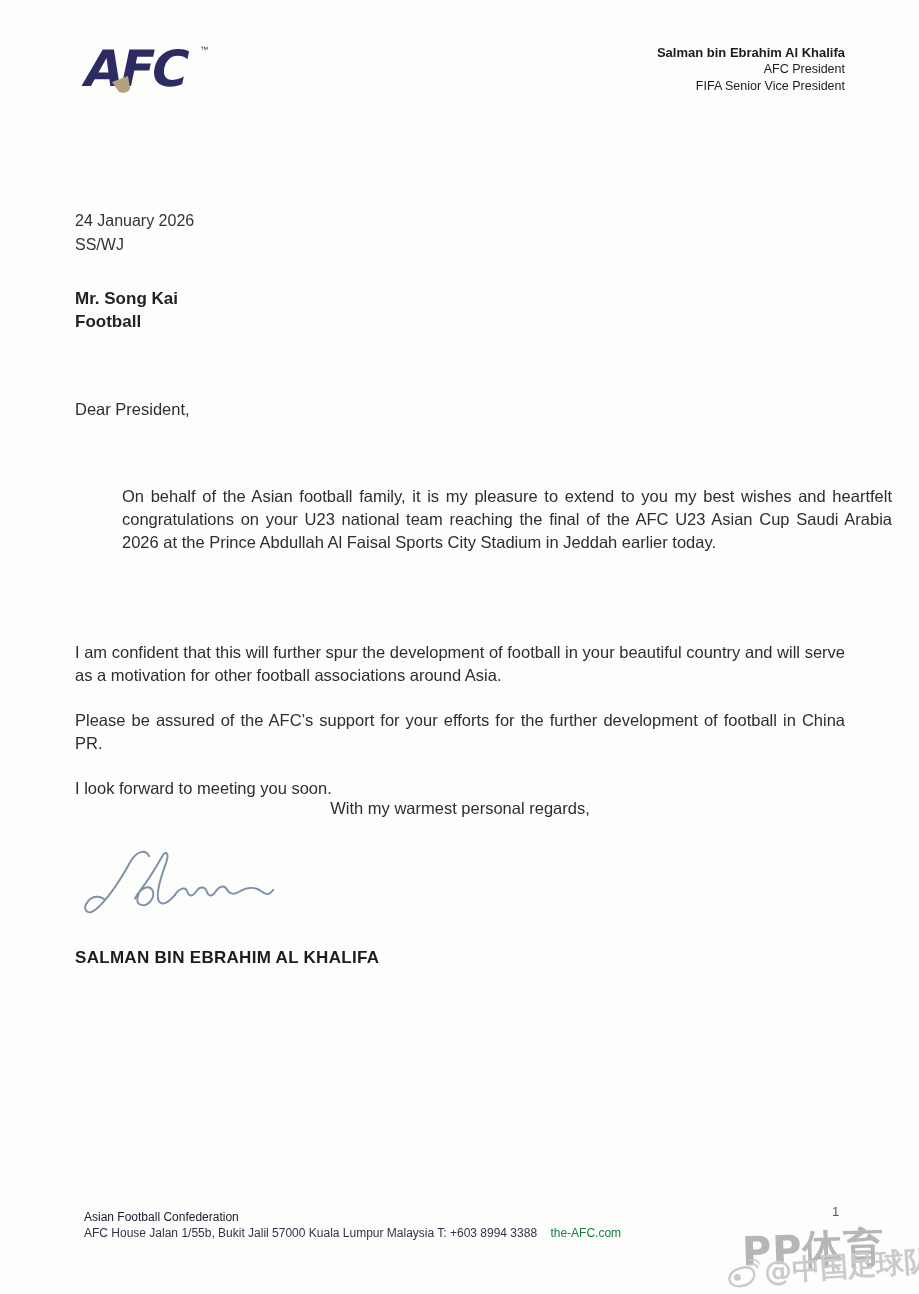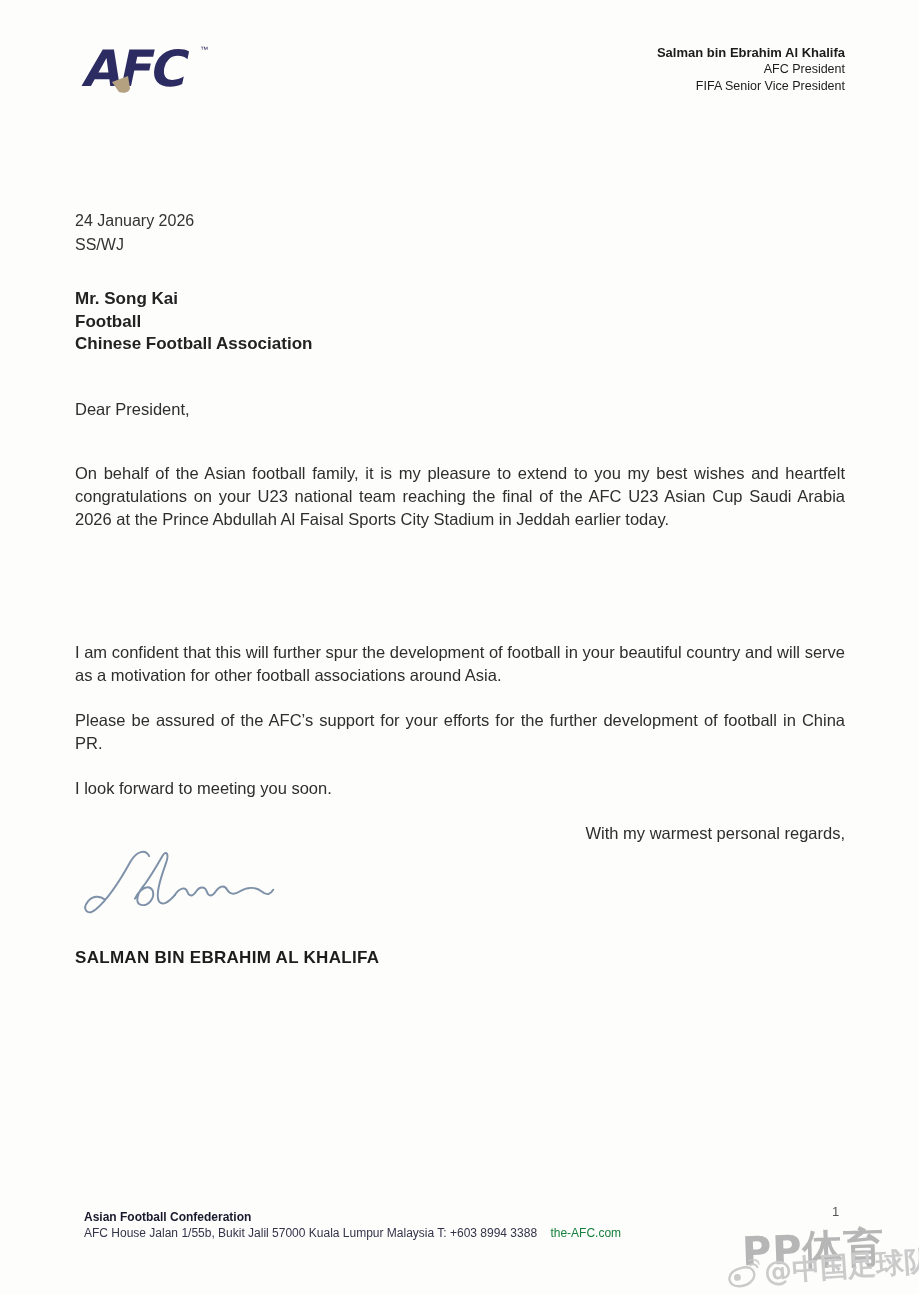--- a/index.html
+++ b/index.html
@@ -70,26 +70,26 @@
   }
   .para {
     position: absolute;
     left: 75px;
     width: 770px;
     font-size: 16.5px;
     line-height: 23px;
     text-align: justify;
     color: #2e2e2e;
   }
-  .p1 { top: 445px; }
+  .p1 { top: 468px; margin-left: 47px; }
   .p2 { top: 533px; }
   .p3 { top: 624px; }
   .p4 { top: 692px; }
   .p5 { top: 760px; text-align: left; }
-  .closing { top: 805px; text-align: right; }
+  .closing { top: 780px; text-align: center; }
 
   
   .signature-svg {
     position: absolute;
     left: 80px;
     top: 843px;
     width: 195px;
     height: 90px;
   }
   .signer-name {
@@ -105,21 +105,21 @@
   
   .footer {
     position: absolute;
     left: 84px;
     top: 1209px;
     font-size: 12px;
     line-height: 16px;
     color: #33334a;
   }
   .footer .org {
-    font-weight: bold;
+    font-weight: normal;
     color: #19192e;
   }
   .footer .site {
     color: #15803d;
   }
   .page-number {
     position: absolute;
     left: 832px;
     top: 1204px;
     font-size: 13px;
@@ -177,21 +177,20 @@
   </div>
 
   <div class="date-block">
     <div>24 January 2026</div>
     <div>SS/WJ</div>
   </div>
 
   <div class="recipient-block">
     <div>Mr. Song Kai</div>
     <div>Football</div>
-    <div>Chinese Football Association</div>
   </div>
 
   <div class="salutation">Dear President,</div>
   <p class="para p1">On behalf of the Asian football family, it is my pleasure to extend to you my best wishes and heartfelt congratulations on your U23 national team reaching the final of the AFC U23 Asian Cup Saudi Arabia 2026 at the Prince Abdullah Al Faisal Sports City Stadium in Jeddah earlier today.</p>
   <p class="para p3">I am confident that this will further spur the development of football in your beautiful country and will serve as a motivation for other football associations around Asia.</p>
   <p class="para p4">Please be assured of the AFC’s support for your efforts for the further development of football in China PR.</p>
   <p class="para p5">I look forward to meeting you soon.</p>
   <p class="para closing">With my warmest personal regards,</p>
 
   <svg class="signature-svg" viewBox="0 0 220 100">

